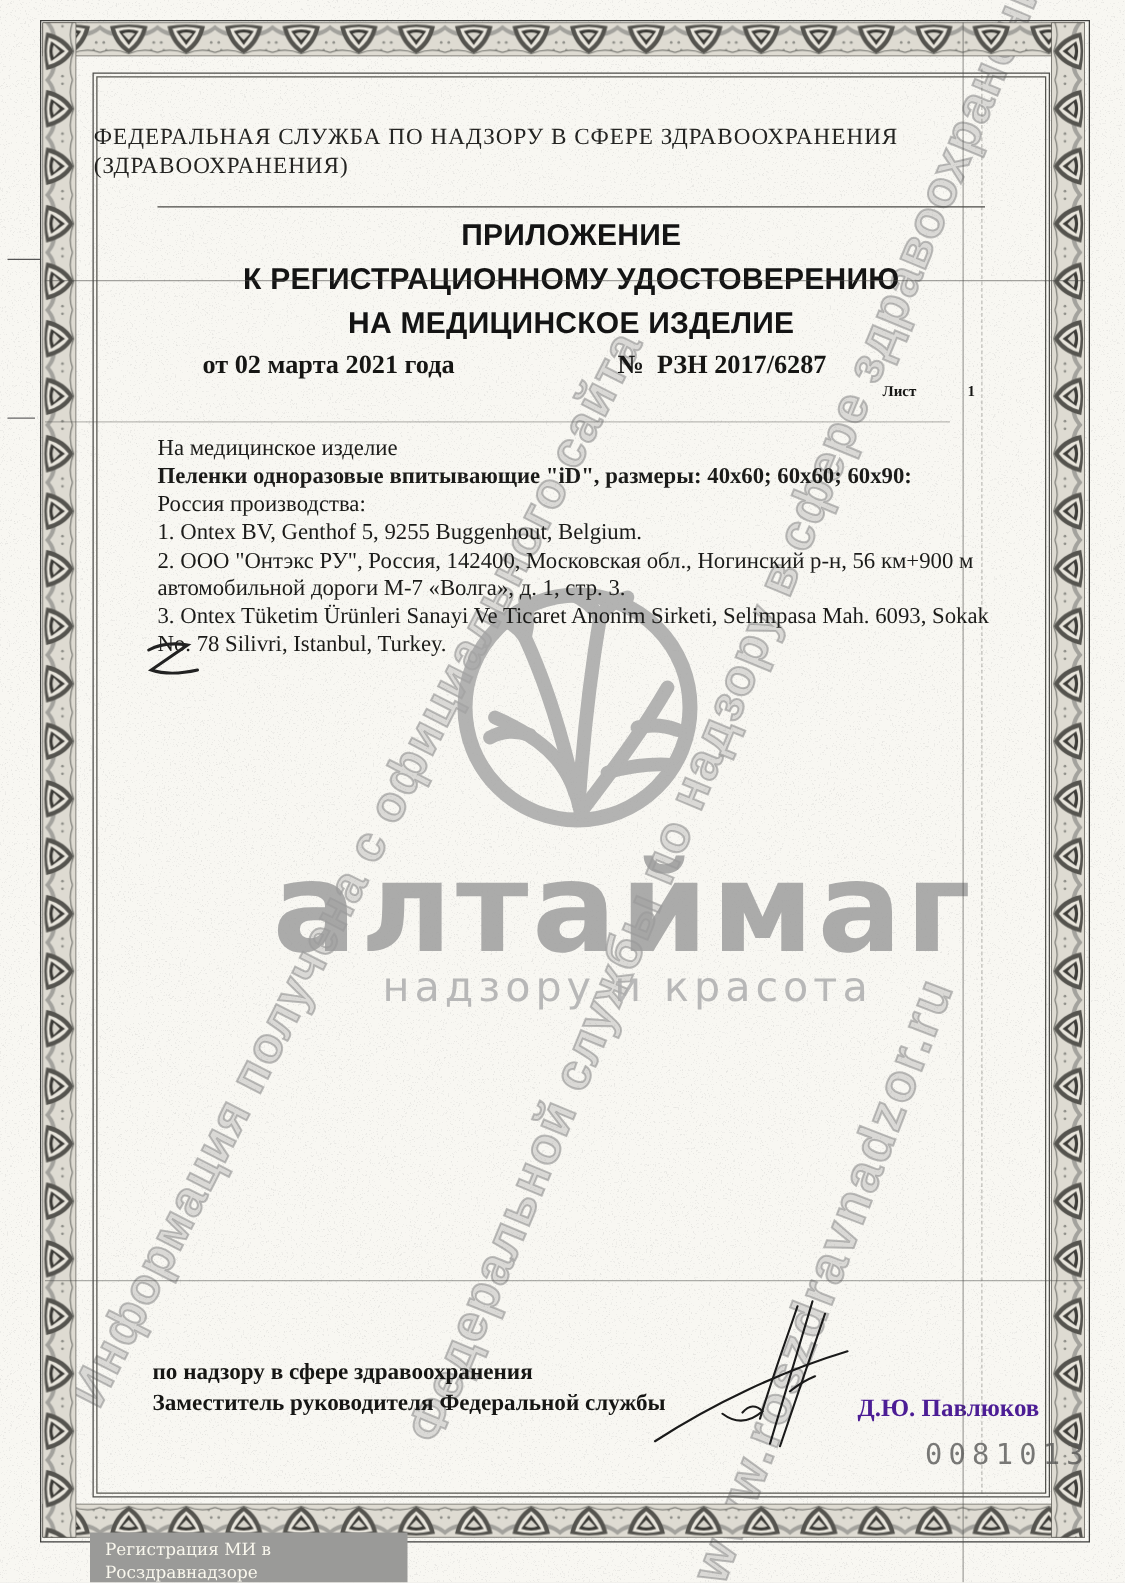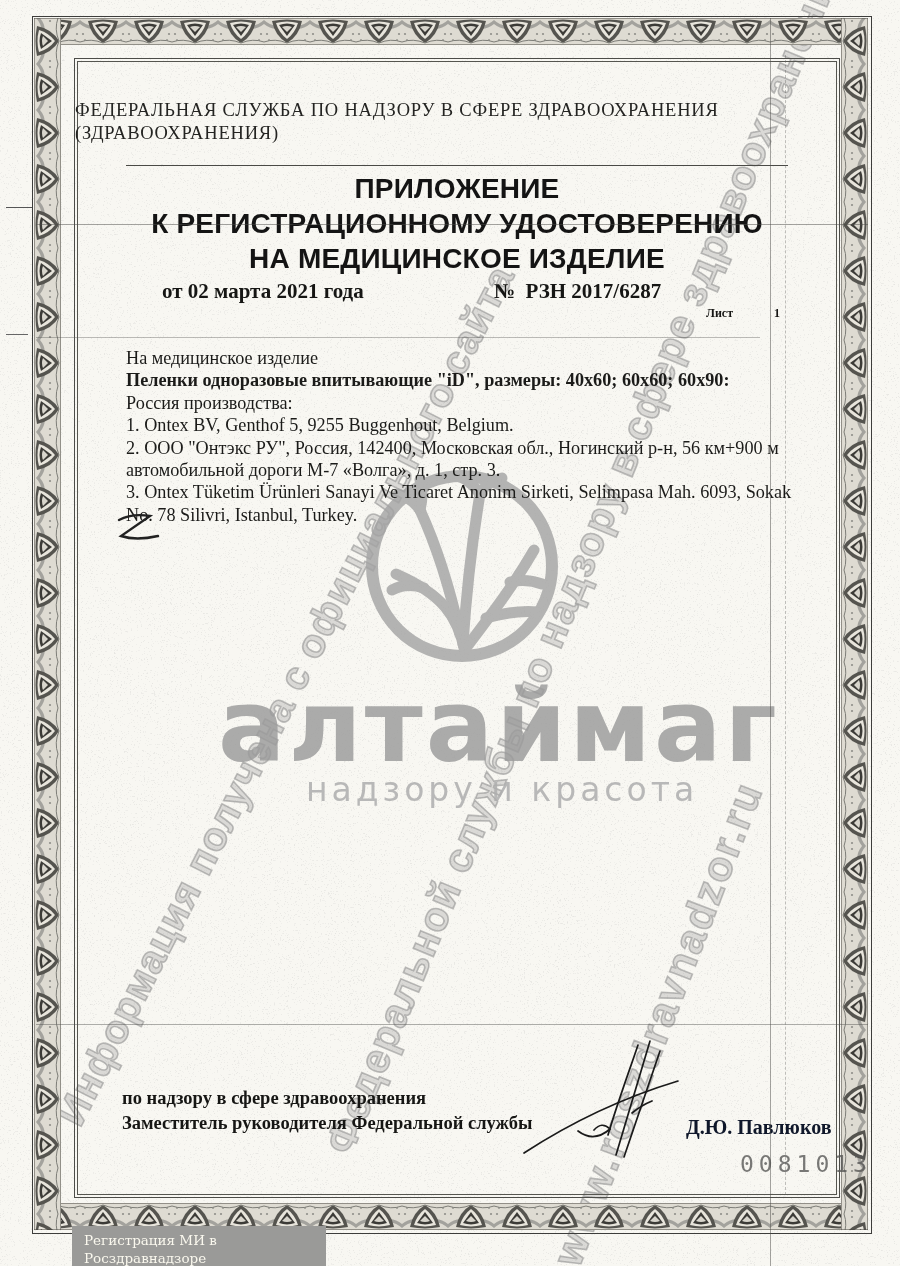--- a/index.html
+++ b/index.html
@@ -23,31 +23,31 @@
   .wm-diag{position:absolute;z-index:2;font-family:"Liberation Sans", sans-serif;font-weight:bold;white-space:nowrap;color:rgba(150,150,150,0.30);-webkit-text-stroke:1.6px rgba(138,138,138,0.55);transform-origin:0 50%;}
   .wm1{left:68px;top:1100px;font-size:40px;letter-spacing:1px;transform:rotate(-63deg);}
   .wm2{left:338px;top:1128px;font-size:41px;letter-spacing:1px;transform:rotate(-67.5deg);}
   .wm3{left:566px;top:1240px;font-size:42px;letter-spacing:2px;transform:rotate(-69deg);}
   .wm-brand{position:absolute;left:218px;top:668px;z-index:2;font-family:"DejaVu Sans", sans-serif;font-weight:bold;font-size:100px;letter-spacing:3px;color:#9b9b9b;opacity:.82;white-space:nowrap;}
   .wm-tagline{position:absolute;left:306px;top:770px;z-index:2;font-family:"DejaVu Sans", sans-serif;font-size:33px;letter-spacing:4px;color:#aeaeae;opacity:.85;white-space:nowrap;}
   .wm-logo{position:absolute;left:362px;top:466px;z-index:2;opacity:.8;}
   .hdr{position:absolute;left:75px;top:100px;width:764px;z-index:4;font-size:18.5px;letter-spacing:.8px;color:#242422;}
   .hdr .l2{margin-top:2px;}
   .hdr-rule{position:absolute;left:126px;top:165px;width:662px;height:1px;background:#4a4a46;z-index:4;}
-  .title{position:absolute;left:75px;top:171px;width:764px;text-align:center;z-index:4;font-family:"Liberation Sans", sans-serif;font-weight:bold;font-size:28px;line-height:35px;color:#141414;letter-spacing:.2px;}
+  .title{position:absolute;left:75px;top:171px;width:764px;text-align:center;z-index:4;font-family:"Liberation Sans", sans-serif;font-weight:bold;font-size:24px;line-height:35px;color:#141414;letter-spacing:.2px;}
   .dateline{position:absolute;left:0;top:279px;width:900px;z-index:4;font-weight:bold;font-size:21px;color:#161614;}
   .dateline .d{position:absolute;left:162px;top:0;text-align:center;}
   .dateline .n{position:absolute;left:494px;top:0;white-space:pre;}
   .sheet{position:absolute;top:306px;z-index:4;font-weight:bold;font-size:12px;color:#161614;}
   .sheet.w{left:706px;} .sheet.num{left:774px;}
   .bodytext{position:absolute;left:126px;top:347px;width:678px;z-index:4;font-size:18.2px;line-height:22.4px;color:#1b1b19;}
   .bodytext .bold{font-weight:bold;}
   .zmark{position:absolute;left:116px;top:512px;z-index:4;}
   .sig-block{position:absolute;left:122px;top:1086px;width:560px;z-index:4;font-weight:bold;font-size:18.5px;line-height:24.5px;color:#161614;}
-  .sig-name{position:absolute;left:686px;top:1116px;z-index:4;font-weight:bold;font-size:20px;color:#0f172a;white-space:nowrap;}
+  .sig-name{position:absolute;left:686px;top:1116px;z-index:4;font-weight:bold;font-size:20px;color:#4c1d95;white-space:nowrap;}
   .sig-stroke{position:absolute;left:520px;top:1035px;z-index:4;}
   .stamp-num{position:absolute;left:740px;top:1151px;z-index:4;font-family:"DejaVu Sans Mono", monospace;font-size:23px;letter-spacing:5px;color:rgba(88,88,86,.8);}
 
   
   .crease{position:absolute;z-index:5;pointer-events:none;}
   .cv1{left:770px;top:18px;width:1px;height:1248px;background:rgba(75,75,72,.5);}
   .cv2{left:785px;top:55px;width:0;height:1140px;border-left:1px dashed rgba(95,95,92,.38);}
   .ch1{left:36px;top:224px;width:832px;height:1px;background:rgba(75,75,72,.5);}
   .ch2{left:36px;top:337px;width:724px;height:1px;background:rgba(85,85,82,.38);}
   .ch3{left:36px;top:1024px;width:832px;height:1px;background:rgba(80,80,77,.45);}

